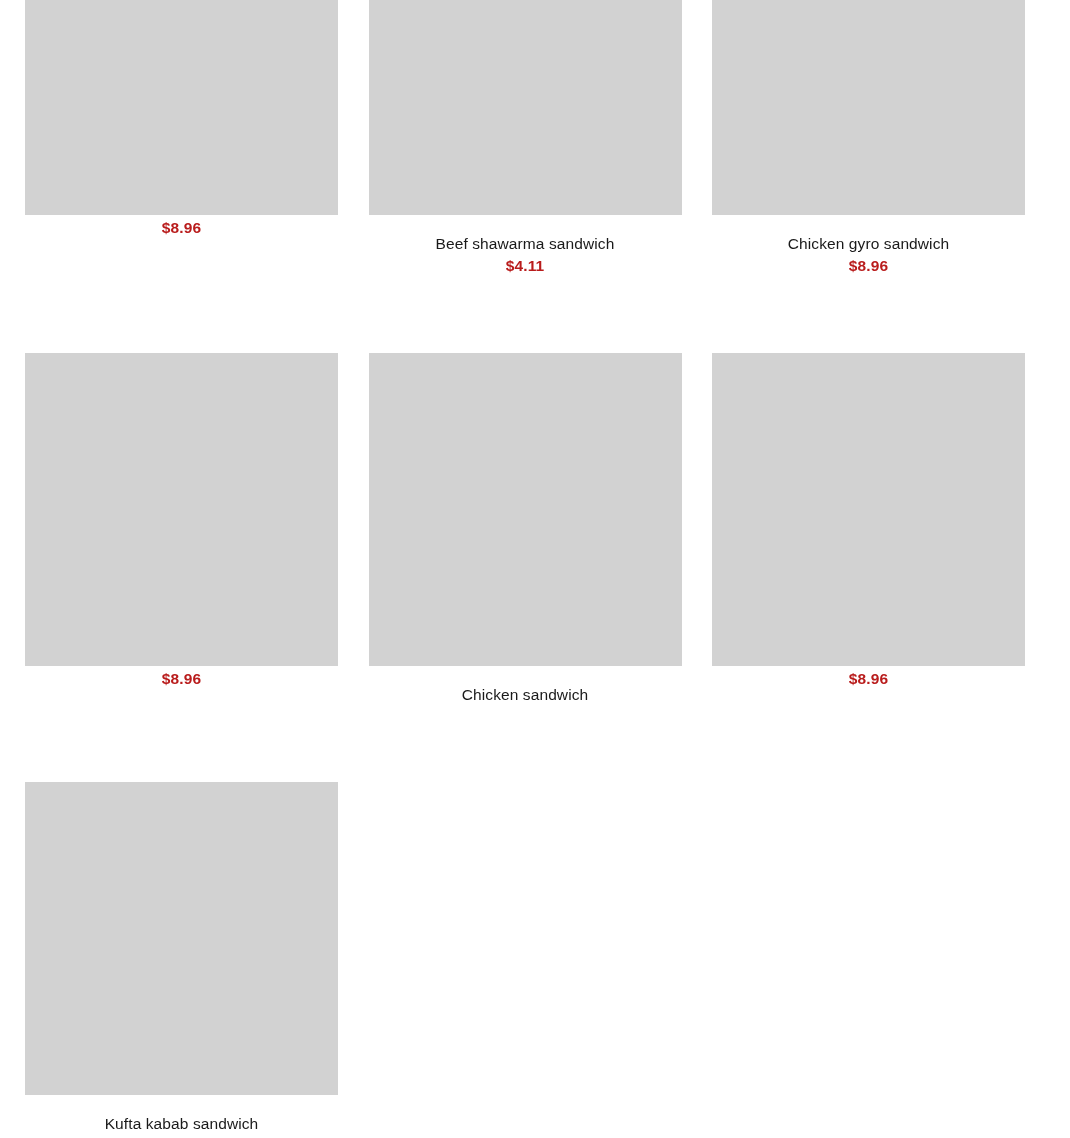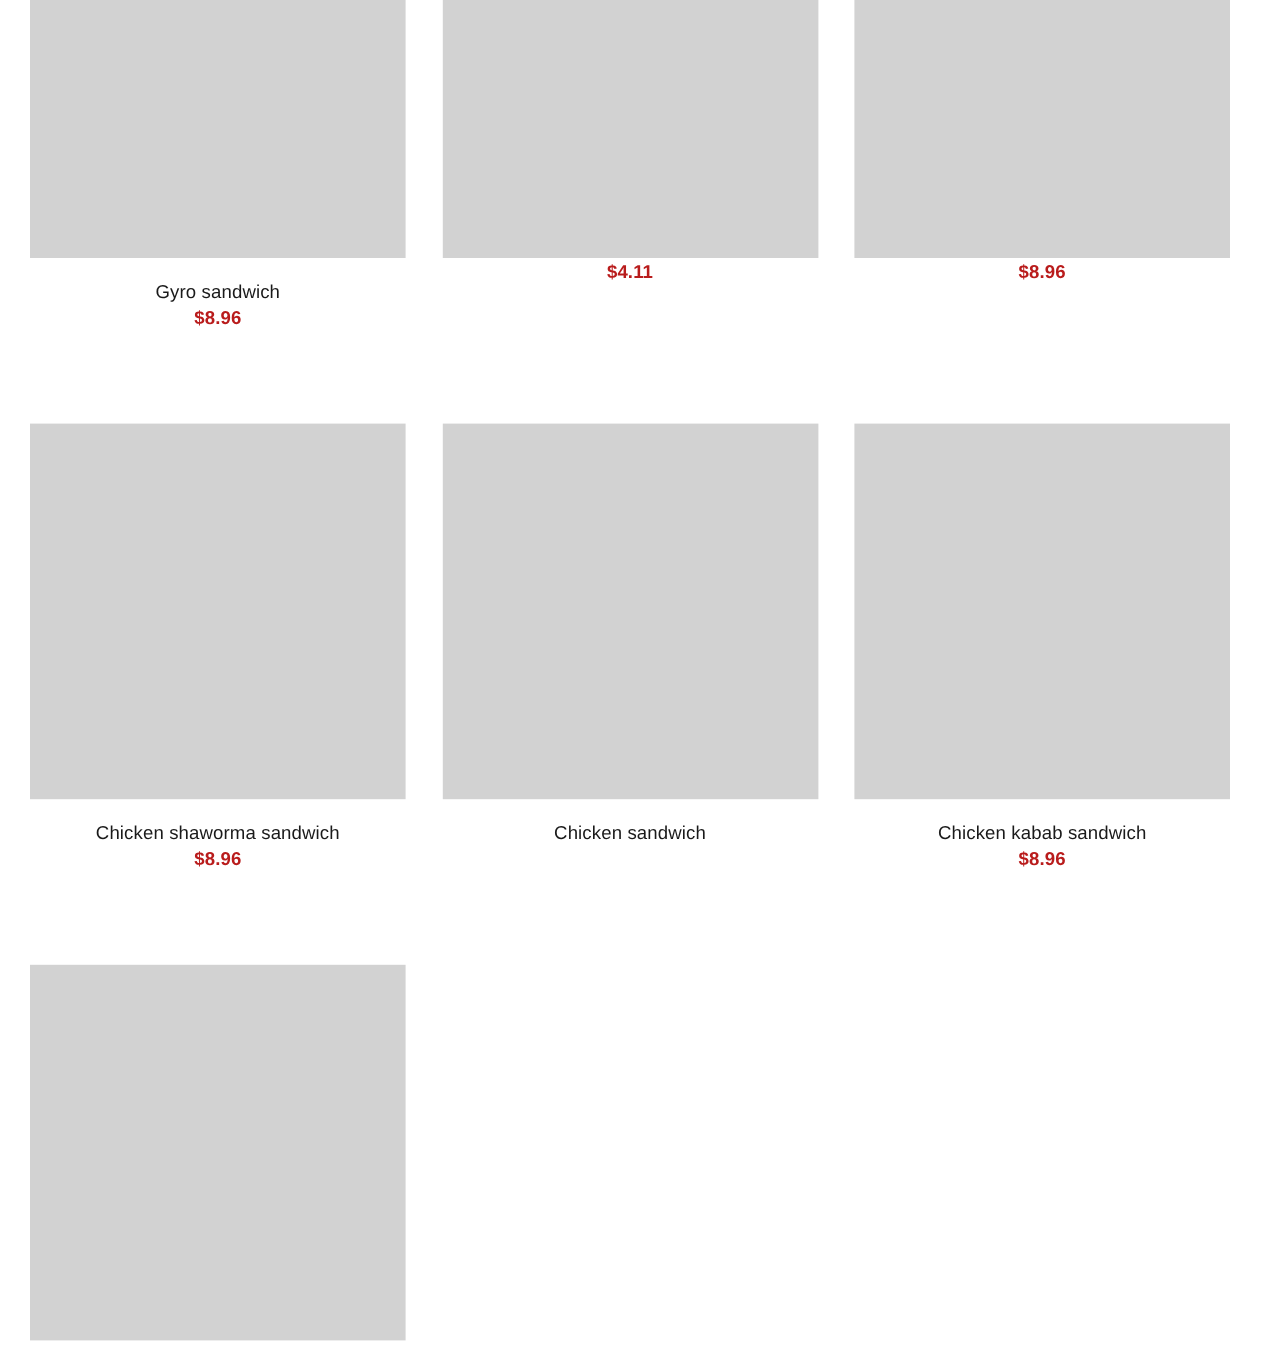--- a/index.html
+++ b/index.html
@@ -80,48 +80,47 @@
 </style>
 </head>
 <body>
 
 <div id="product-grid-page">
   <div class="grid-viewport">
     <div class="product-grid">
 
       <div class="product-card">
         <div class="product-image"></div>
-        <div class="product-title">Gyro sandwich</div>
         <div class="product-price">$8.96</div>
       </div>
 
       <div class="product-card">
         <div class="product-image"></div>
+        <div class="product-title">Beef shawarma sandwich</div>
         <div class="product-price">$4.11</div>
       </div>
 
       <div class="product-card">
         <div class="product-image"></div>
+        <div class="product-title">Chicken gyro sandwich</div>
         <div class="product-price">$8.96</div>
       </div>
 
       <div class="product-card">
         <div class="product-image"></div>
-        <div class="product-title">Chicken shaworma sandwich</div>
         <div class="product-price">$8.96</div>
       </div>
 
       <div class="product-card">
         <div class="product-image"></div>
         <div class="product-title">Chicken sandwich</div>
       </div>
 
       <div class="product-card">
         <div class="product-image"></div>
-        <div class="product-title">Chicken kabab sandwich</div>
         <div class="product-price">$8.96</div>
       </div>
 
       <div class="product-card">
         <div class="product-image"></div>
         <div class="product-title">Kufta kabab sandwich</div>
 
       </div>
 
     </div>

